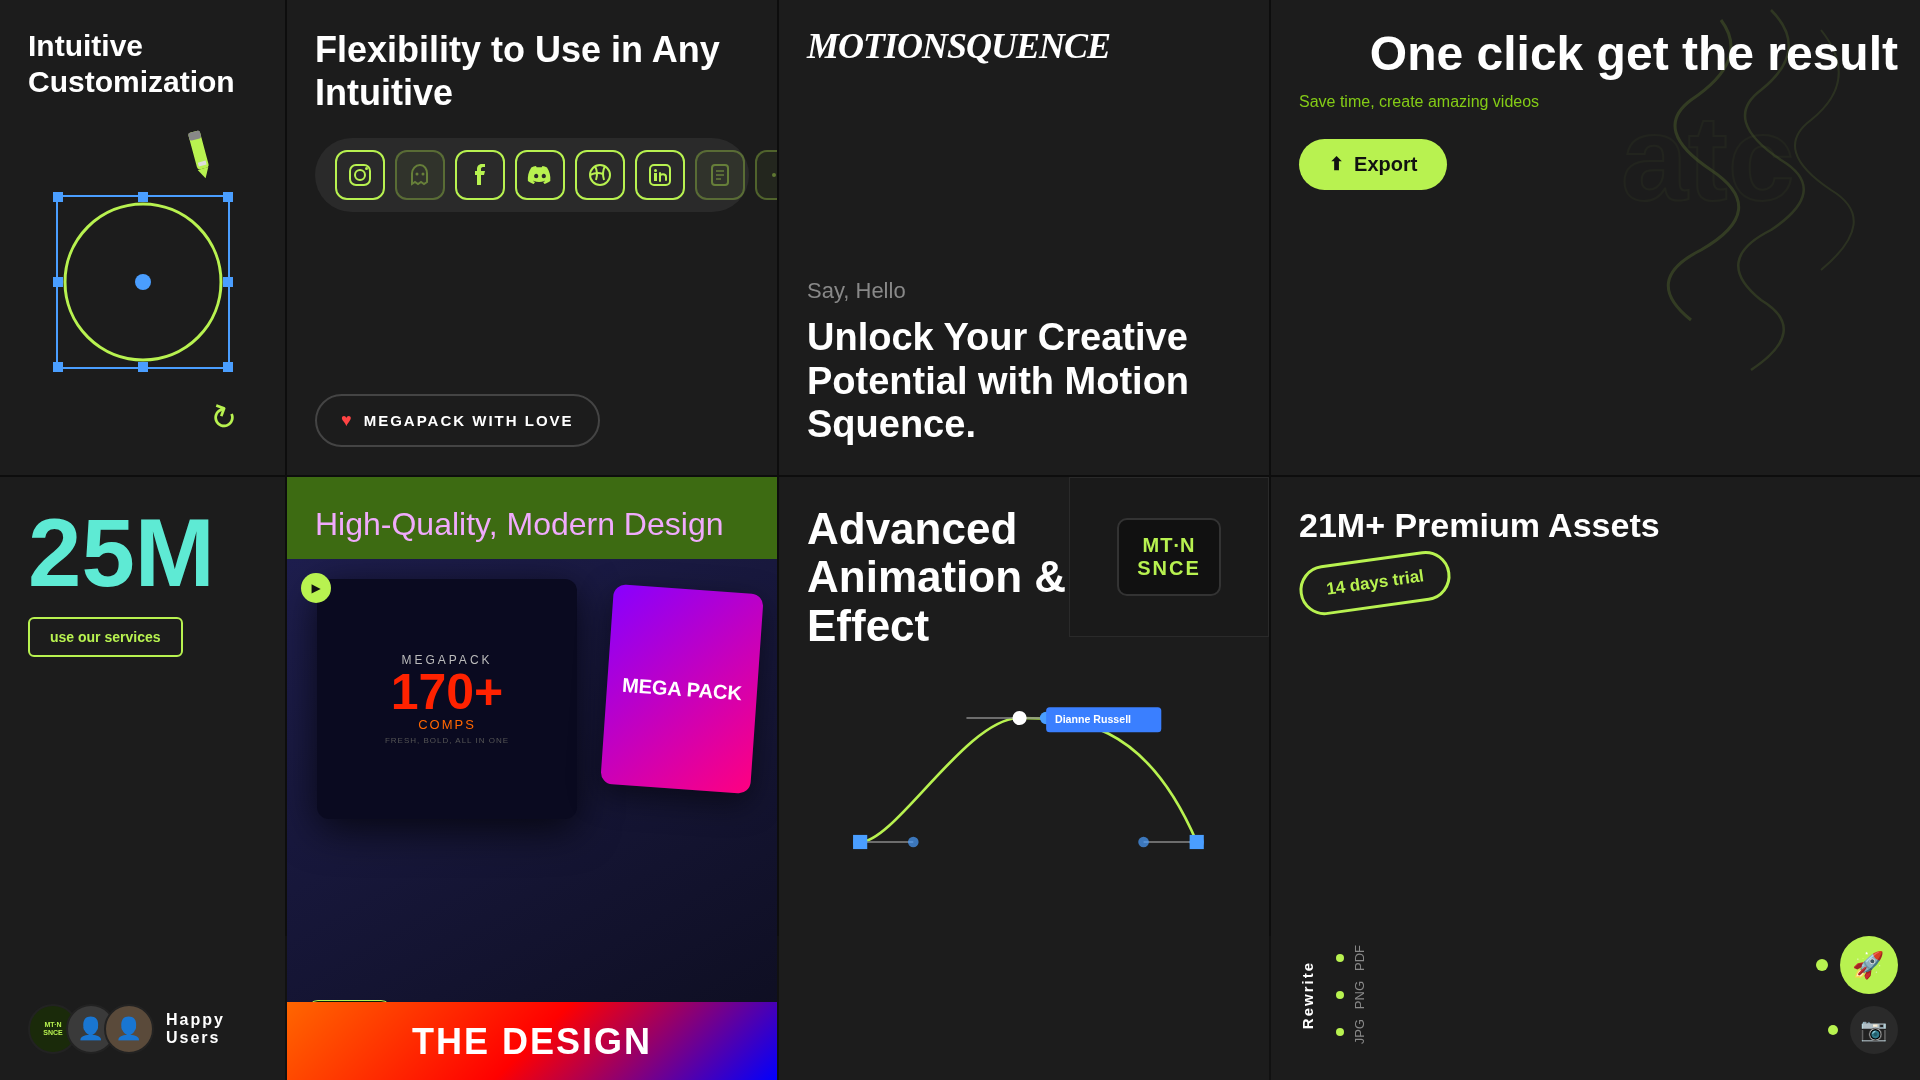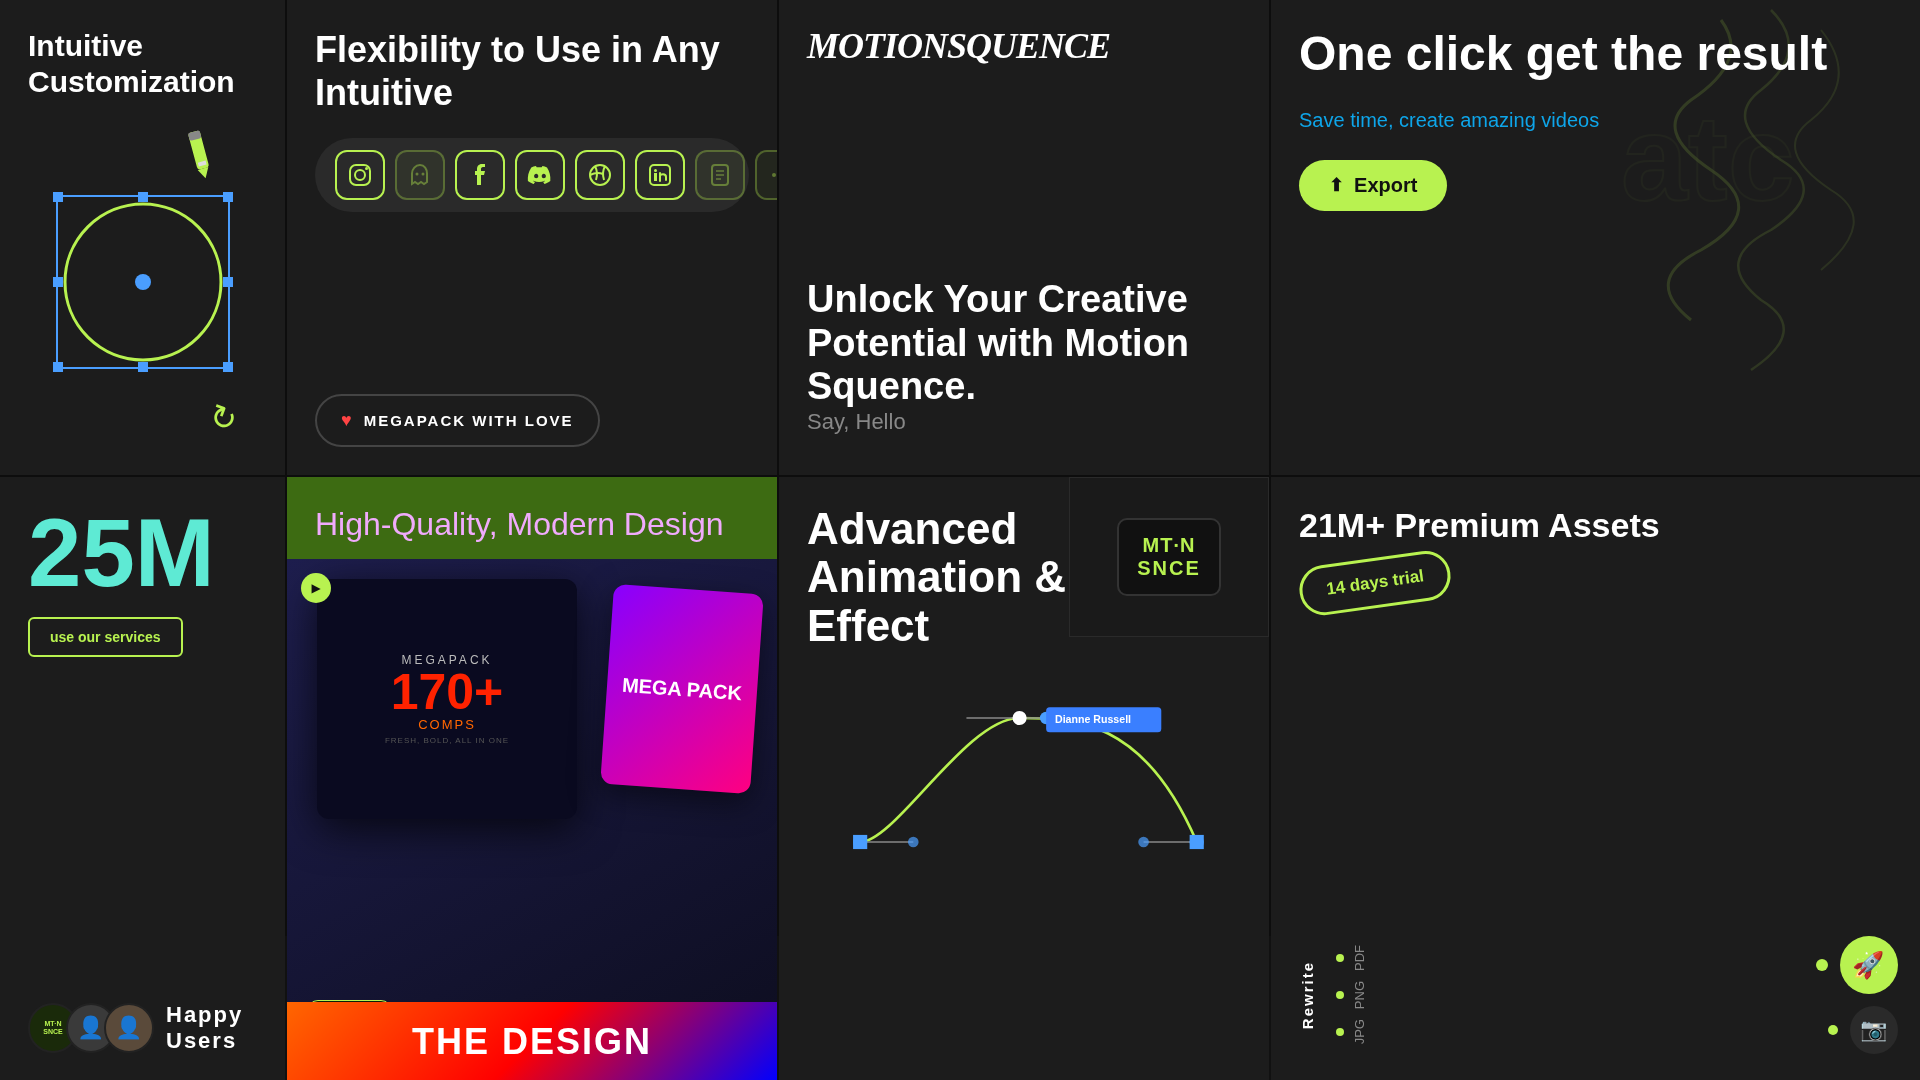--- a/index.html
+++ b/index.html
@@ -286,36 +286,36 @@
       <span>MEGAPACK WITH LOVE</span>
     </button>
   </div>
 
   <div class="grid-cell gc-motion">
 
     <div style="font-size:36px;font-weight:900;color:#fff;font-family:Georgia,serif;letter-spacing:-1px;line-height:1;margin-bottom:auto;">
       <span style="font-style:italic;">MOTIONSQUENCE</span>
     </div>
     <div style="flex:1;"></div>
+    <div style="color:#888;font-size:22px;margin-bottom:12px;">Say, Hello</div>
     <div style="font-size:38px;font-weight:800;color:#fff;line-height:1.15;">Unlock Your Creative Potential with Motion Squence.</div>
-    <div style="color:#888;font-size:22px;margin-bottom:12px;">Say, Hello</div>
   </div>
 
   <div class="grid-cell gc-oneclick" style="position:relative;">
 
     <svg class="scribble-lines" viewBox="0 0 655 475">
       <path d="M450 20 Q480 60 420 100 Q380 130 440 170 Q500 210 430 250 Q370 280 420 320" stroke="#b8f250" stroke-width="3" fill="none" opacity="0.6"></path>
       <path d="M500 10 Q540 50 490 90 Q450 120 510 160 Q560 190 500 230 Q440 260 490 300 Q540 330 480 370" stroke="#b8f250" stroke-width="2.5" fill="none" opacity="0.5"></path>
       <path d="M550 30 Q590 80 540 120 Q500 150 560 190 Q610 220 550 270" stroke="#b8f250" stroke-width="2" fill="none" opacity="0.4"></path>
       <text x="350" y="200" font-size="120" font-weight="900" fill="none" stroke="#b8f250" stroke-width="2" opacity="0.15" font-family="Arial">atc</text>
     </svg>
 
     <div style="position:relative;z-index:2;">
-      <h2 class="title-white" style="font-size:48px;line-height:1.1;margin-bottom:28px;">One click get the result</h2>
-      <p style="color:#0ea5e9;font-size:20px;margin-bottom:28px;">Save time, create amazing videos</p>
+      <h2 class="title-white" style="font-size:48px;line-height:1.1;margin-bottom:12px;text-align:right;">One click get the result</h2>
+      <p style="color:#84cc16;font-size:16px;margin-bottom:28px;">Save time, create amazing videos</p>
       <button style="display:inline-flex;align-items:center;gap:10px;background:#b8f250;border:none;border-radius:50px;padding:14px 30px;color:#111;font-size:20px;font-weight:800;cursor:pointer;">
         <span style="font-size:18px;">⬆</span>
         <span>Export</span>
       </button>
     </div>
   </div>
 
   <div class="grid-cell gc-stats">
     <div style="font-size:96px;font-weight:900;color:#5eead4;line-height:1;margin-bottom:16px;">25M</div>
 
@@ -327,21 +327,21 @@
 
     <div style="display:flex;align-items:center;gap:12px;margin-top:20px;">
       <div style="display:flex;">
 
         <div style="width:50px;height:50px;border-radius:50%;background:#1a2a0a;border:2px solid #222;display:flex;align-items:center;justify-content:center;margin-left:0;font-size:7px;font-weight:900;color:#b8f250;text-align:center;line-height:1.1;">MT∙N<br>SNCE</div>
 
         <div style="width:50px;height:50px;border-radius:50%;background:#3a3a3a;border:2px solid #222;margin-left:-12px;display:flex;align-items:center;justify-content:center;font-size:22px;">👤</div>
 
         <div style="width:50px;height:50px;border-radius:50%;background:#5a4a3a;border:2px solid #222;margin-left:-12px;display:flex;align-items:center;justify-content:center;font-size:22px;">👤</div>
       </div>
-      <span style="color:#fff;font-size:22px;font-weight:600;letter-spacing:2px;">Happy Users</span>
+      <span style="color:#fff;font-size:16px;font-weight:600;letter-spacing:2px;">Happy Users</span>
     </div>
   </div>
 
   <div class="grid-cell gc-hq" style="padding:0;">
     <div style="display:grid;grid-template-columns:1fr;height:100%;">
 
       <div style="display:flex;flex-direction:column;height:100%;position:relative;">
         <div style="padding:28px 28px 0 28px;">
           <h2 style="font-size:32px;font-weight:400;color:#f0abfc;line-height:1.2;">High-Quality, Modern Design</h2>
         </div>

